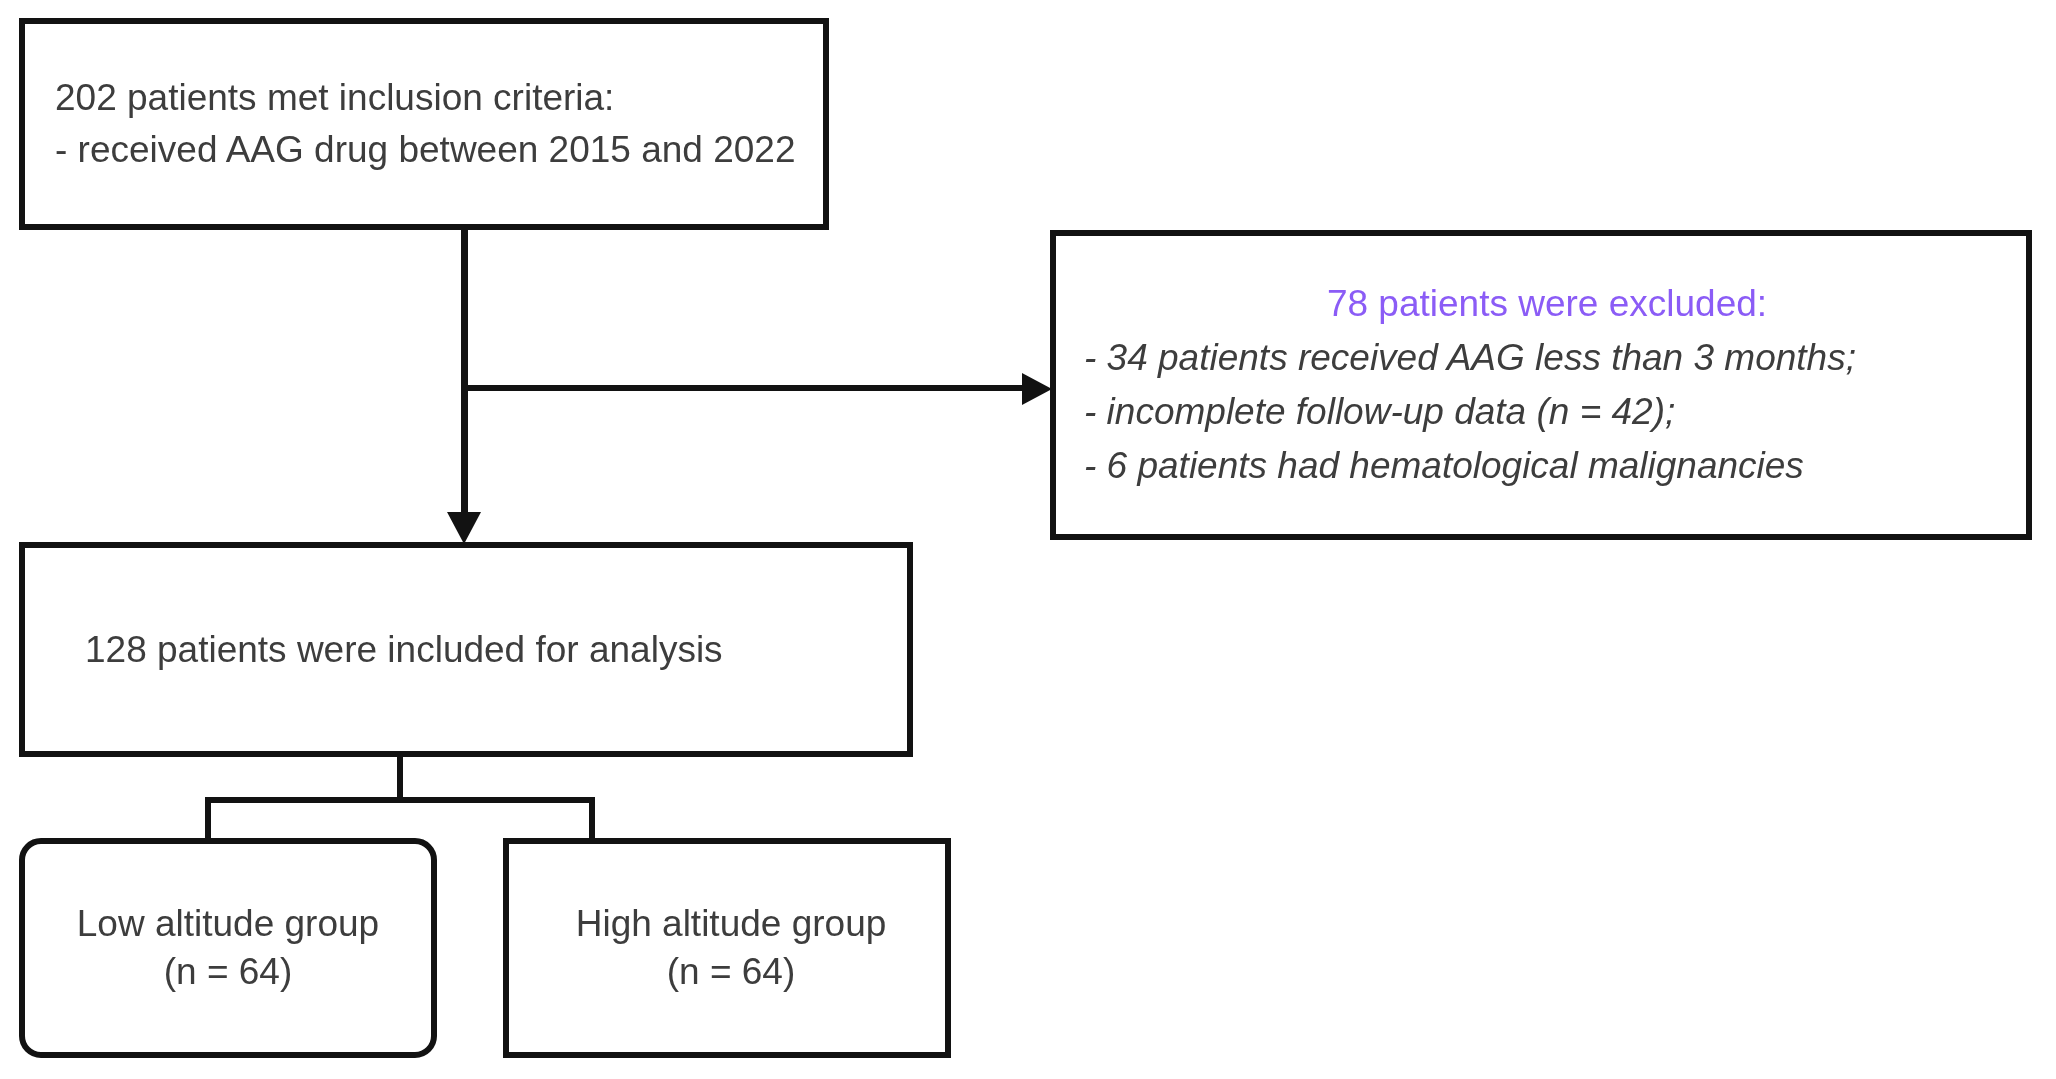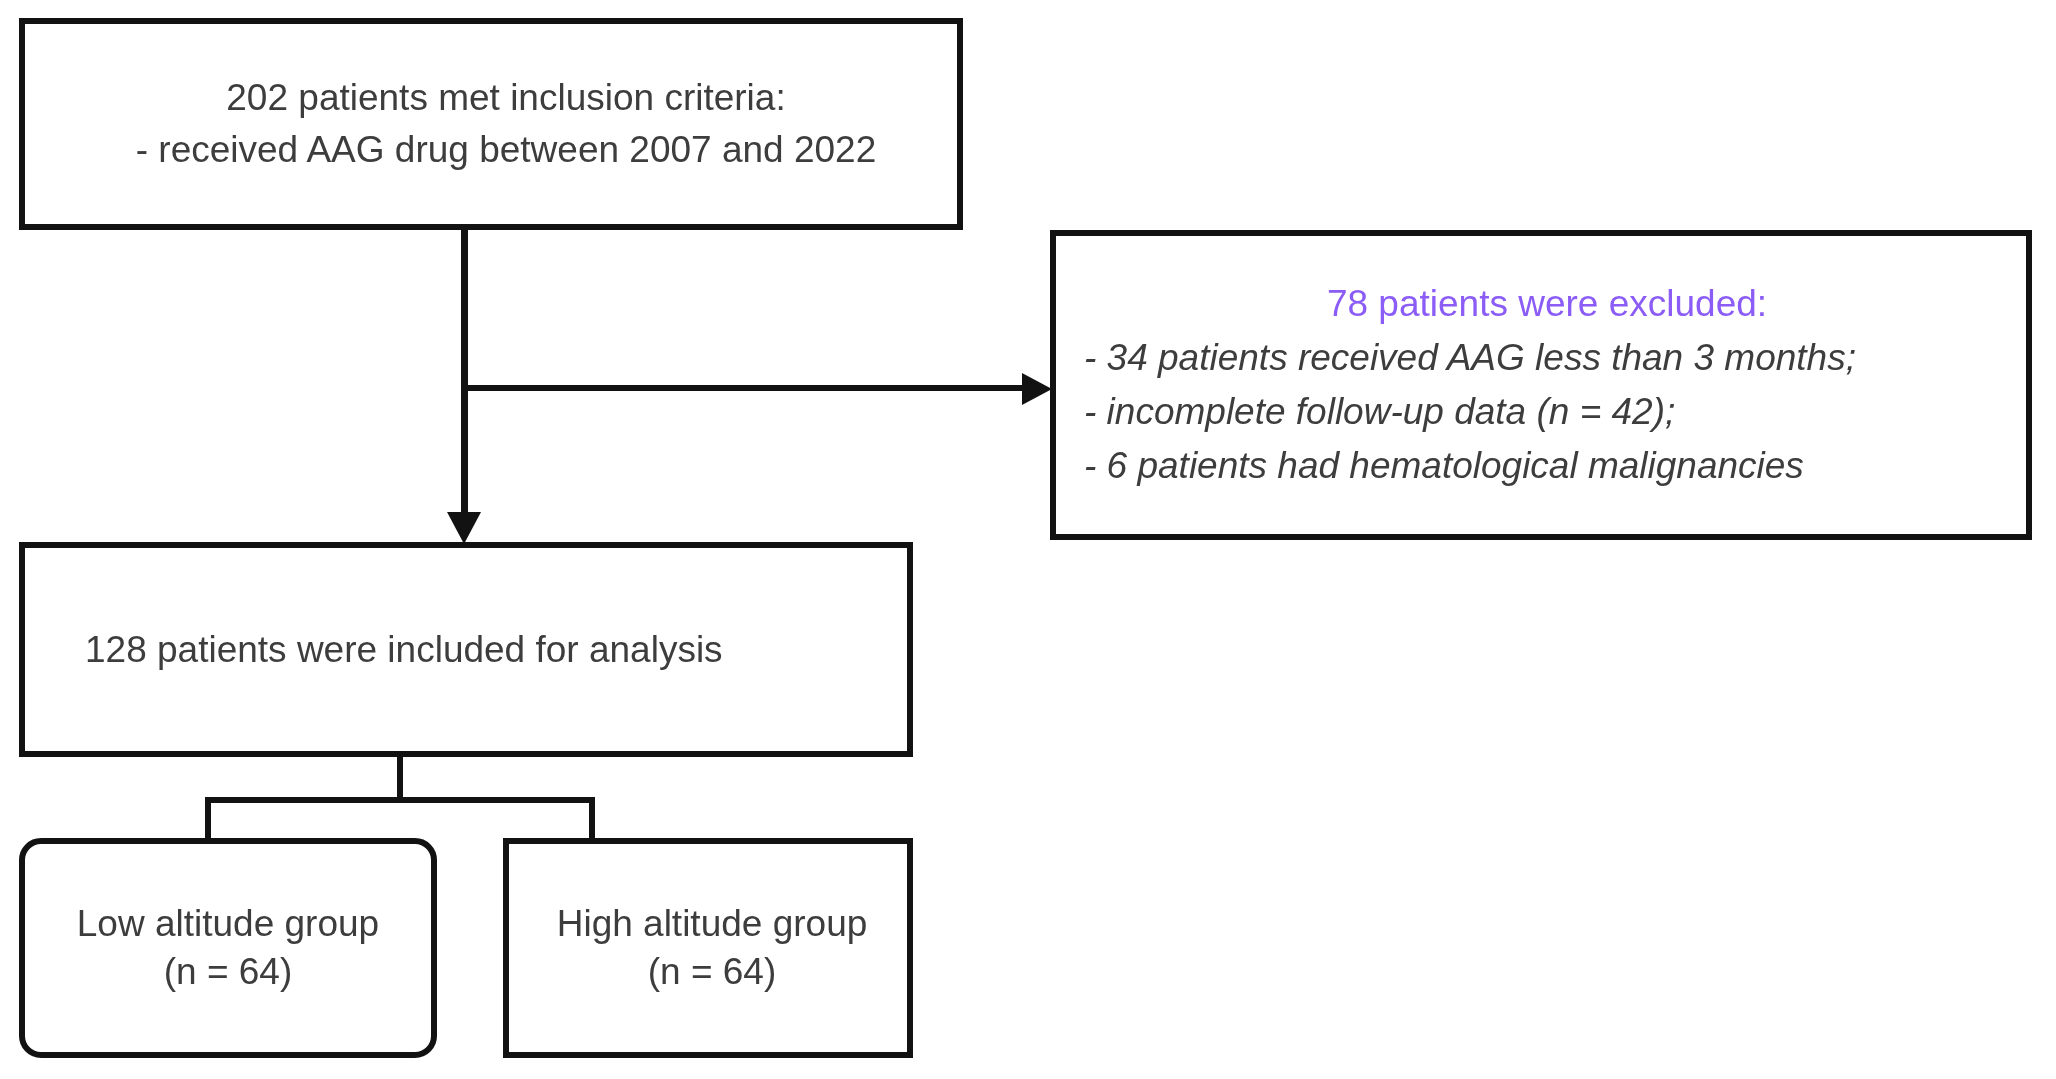--- a/index.html
+++ b/index.html
@@ -30,24 +30,24 @@
   .flow-box .line {
     color: #3d3d3d;
     white-space: pre;
     font-weight: 400;
   }
 
   
   #box-inclusion {
     left: 19px;
     top: 18px;
-    width: 944px;
+    width: 810px;
     height: 212px;
     padding: 0 0 0 30px;
-    align-items: center;
+    align-items: flex-start;
   }
   #box-inclusion .line {
     font-size: 37px;
     line-height: 52px;
     text-align: left;
   }
 
   
   #box-exclusion {
     left: 1050px;
@@ -93,21 +93,21 @@
     left: 19px;
     top: 838px;
     width: 418px;
     height: 220px;
     align-items: center;
     border-radius: 22px;
   }
   #box-high {
     left: 503px;
     top: 838px;
-    width: 410px;
+    width: 448px;
     height: 220px;
     align-items: center;
     padding-left: 8px;
   }
   #box-low .line, #box-high .line {
     font-size: 37px;
     line-height: 48px;
     text-align: center;
     width: 100%;
   }
@@ -178,21 +178,21 @@
     height: 45px;
   }
 </style>
 </head>
 <body>
 
 <div id="canvas">
 
   <div class="flow-box" id="box-inclusion">
     <div class="line">202 patients met inclusion criteria:</div>
-    <div class="line">- received AAG drug between 2007 and 2022</div>
+    <div class="line">- received AAG drug between 2015 and 2022</div>
   </div>
 
   <div class="flow-box" id="box-exclusion">
     <div class="headline">78 patients were excluded:</div>
     <div class="line">- 34 patients received AAG less than 3 months;</div>
     <div class="line">- incomplete follow-up data (n = 42);</div>
     <div class="line">- 6 patients had hematological malignancies</div>
   </div>
 
   <div class="flow-box" id="box-included">

